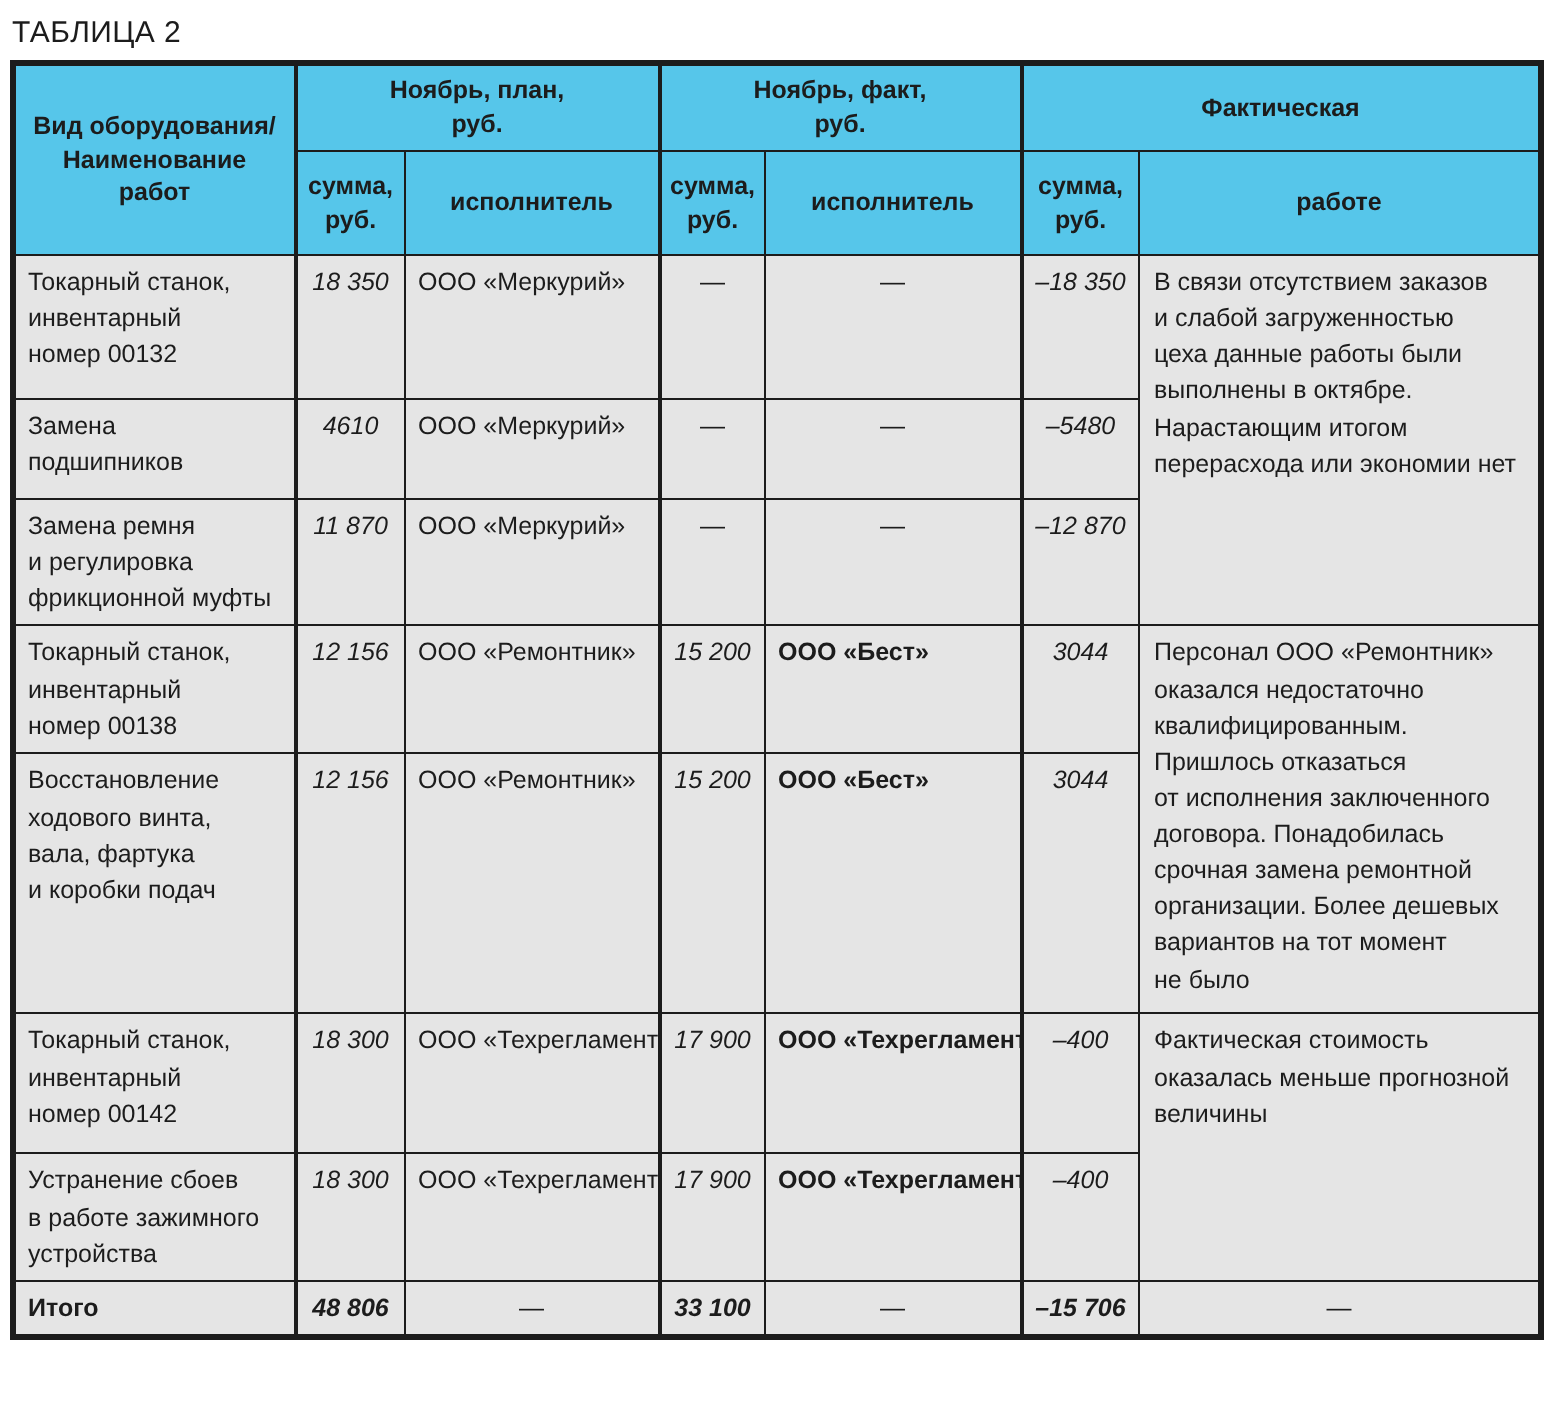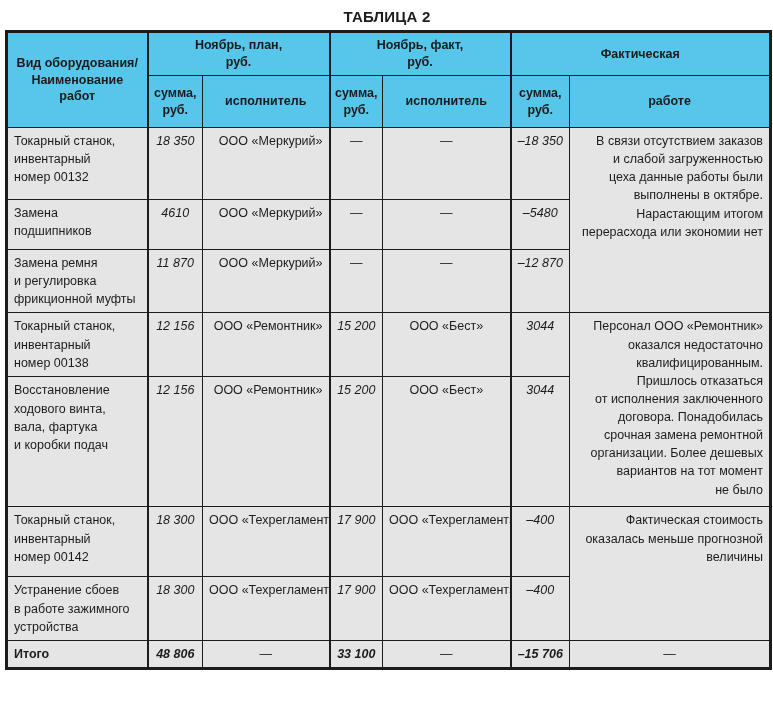--- a/index.html
+++ b/index.html
@@ -8,24 +8,23 @@
     background: #ffffff;
     width: 773px; height: 712px;
     font-family: "Liberation Sans", sans-serif;
     color: #1c1c1c;
     -webkit-font-smoothing: antialiased;
   }
   .page { padding: 8px 5px 0 5px; }
 
   .doc-title {
     font-size: 15px;
-    font-weight: 700;
+    font-weight: 400;
     margin: 0 0 5px 1px;
     letter-spacing: 0.2px;
-    text-align: center;
   }
   .doc-subtitle {
     font-size: 13.5px;
     line-height: 1.72;
     margin: 0 0 9px 1px;
     white-space: pre-line;
   }
 
   table.budget {
     border-collapse: collapse;
@@ -49,23 +48,23 @@
     line-height: 1.35;
     padding: 2px 4px;
   }
   td { vertical-align: top; background: #e5e5e5; }
 
   
   .gb { border-left-width: 2.5px; }
 
   td.c-name   { text-align: left;  white-space: pre-line; }
   td.c-num    { text-align: center; white-space: nowrap; font-style: italic; }
-  td.c-execL  { text-align: right;  white-space: nowrap; }
-  td.c-execC  { text-align: center; white-space: nowrap; }
-  td.c-reason { text-align: right;  white-space: pre-line; padding-left: 7px; }
+  td.c-execL  { text-align: left;  white-space: nowrap; }
+  td.c-execC  { text-align: left; white-space: nowrap; font-weight: bold; }
+  td.c-reason { text-align: left;  white-space: pre-line; padding-left: 7px; }
   td.c-dash   { text-align: center; }
 
   tr.total-row td {
     font-weight: 700;
     vertical-align: middle;
     padding-top: 2px; padding-bottom: 2px;
   }
   tr.total-row td.c-dash { font-weight: 400; }
 </style>
 </head>

